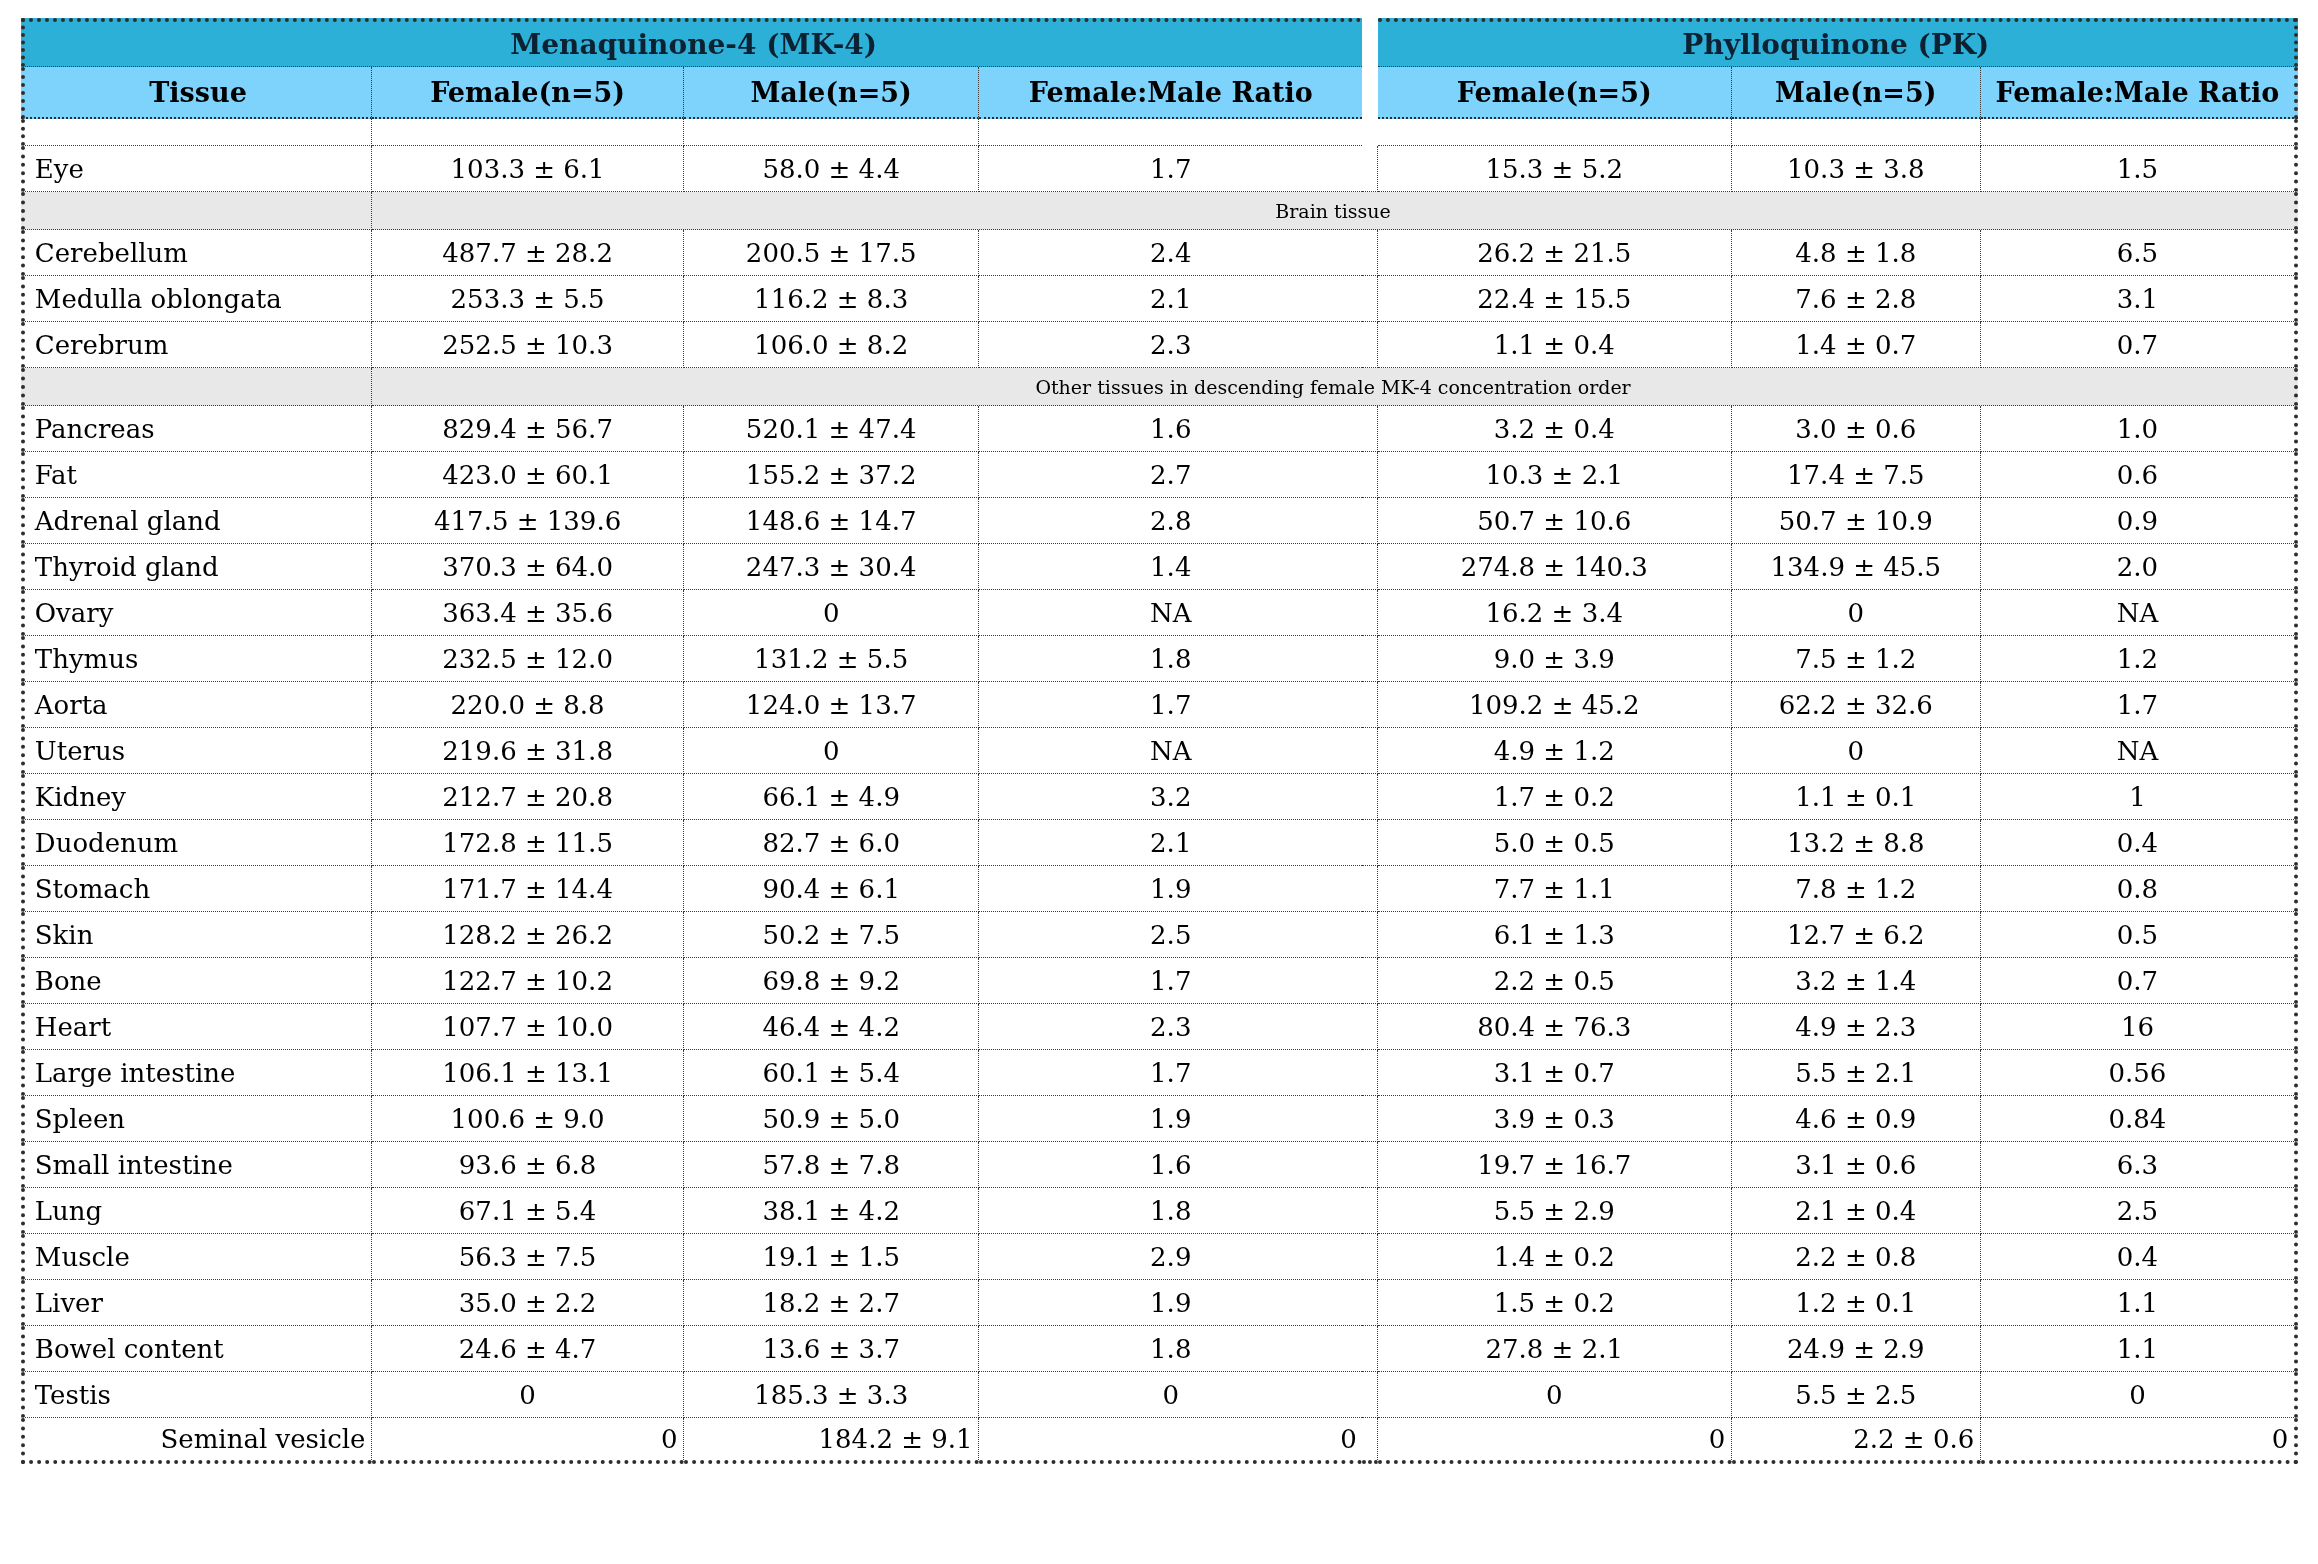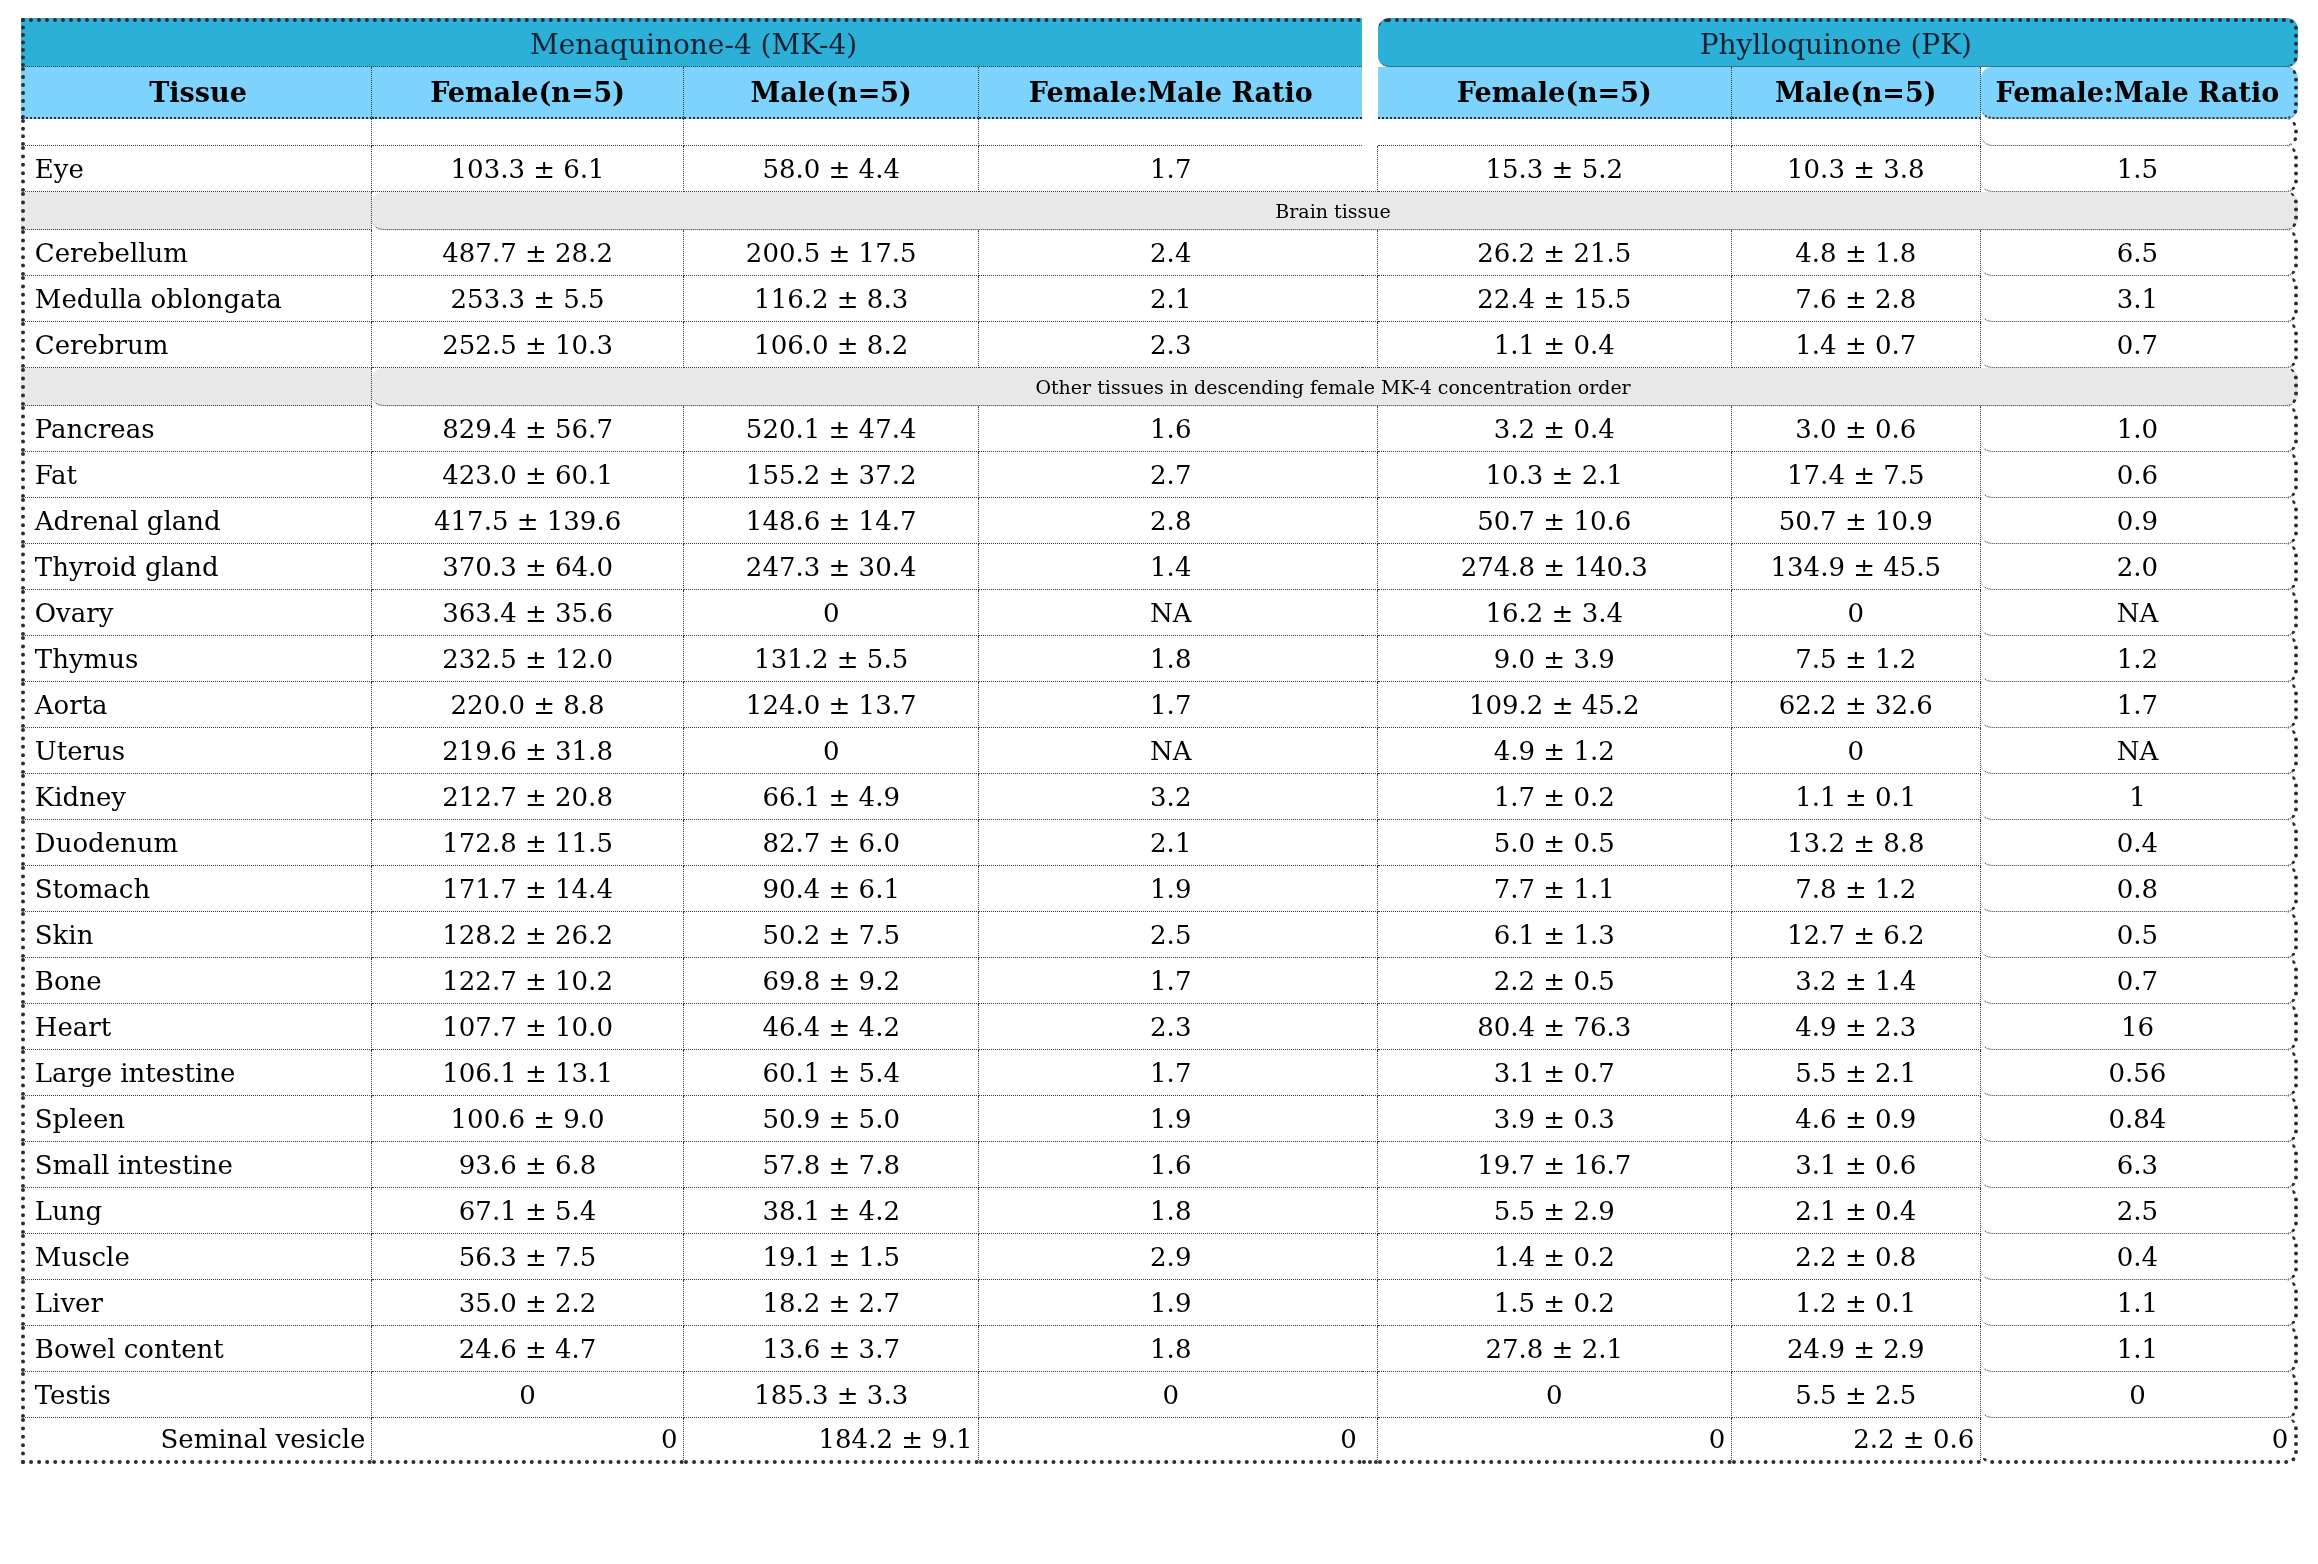--- a/index.html
+++ b/index.html
@@ -21,30 +21,30 @@
     border-right: 1.4px dotted #3a3a3a;
     border-bottom: 1.4px dotted #3a3a3a;
     text-align: center;
     vertical-align: middle;
     padding: 1.4px 5.6px;
     overflow: hidden;
     white-space: nowrap;
   }
   
   .fc { border-left: 4.2px dotted #2e2e2e; }
-  .lc { border-right: 4.2px dotted #2e2e2e; border-radius: 11px; }
+  .lc { border-right: 4.2px dotted #2e2e2e; }
   tr.group-row th { border-top: 4.2px dotted #2e2e2e; }
   tbody tr:last-child td { border-bottom: 4.2px dotted #2e2e2e; text-align: right; }
 
   
   tr.group-row th {
     background: #2DB0D8;
     color: #0c2233;
     font-size: 28px;
-    font-weight: normal;
+    font-weight: bold;
     height: 49px;
   }
   tr.col-row th {
     background: #7dd3fc;
     color: #000000;
     font-size: 27px;
     font-weight: bold;
     height: 52px;
     border-bottom: 2.1px dotted #2e2e2e;
   }

